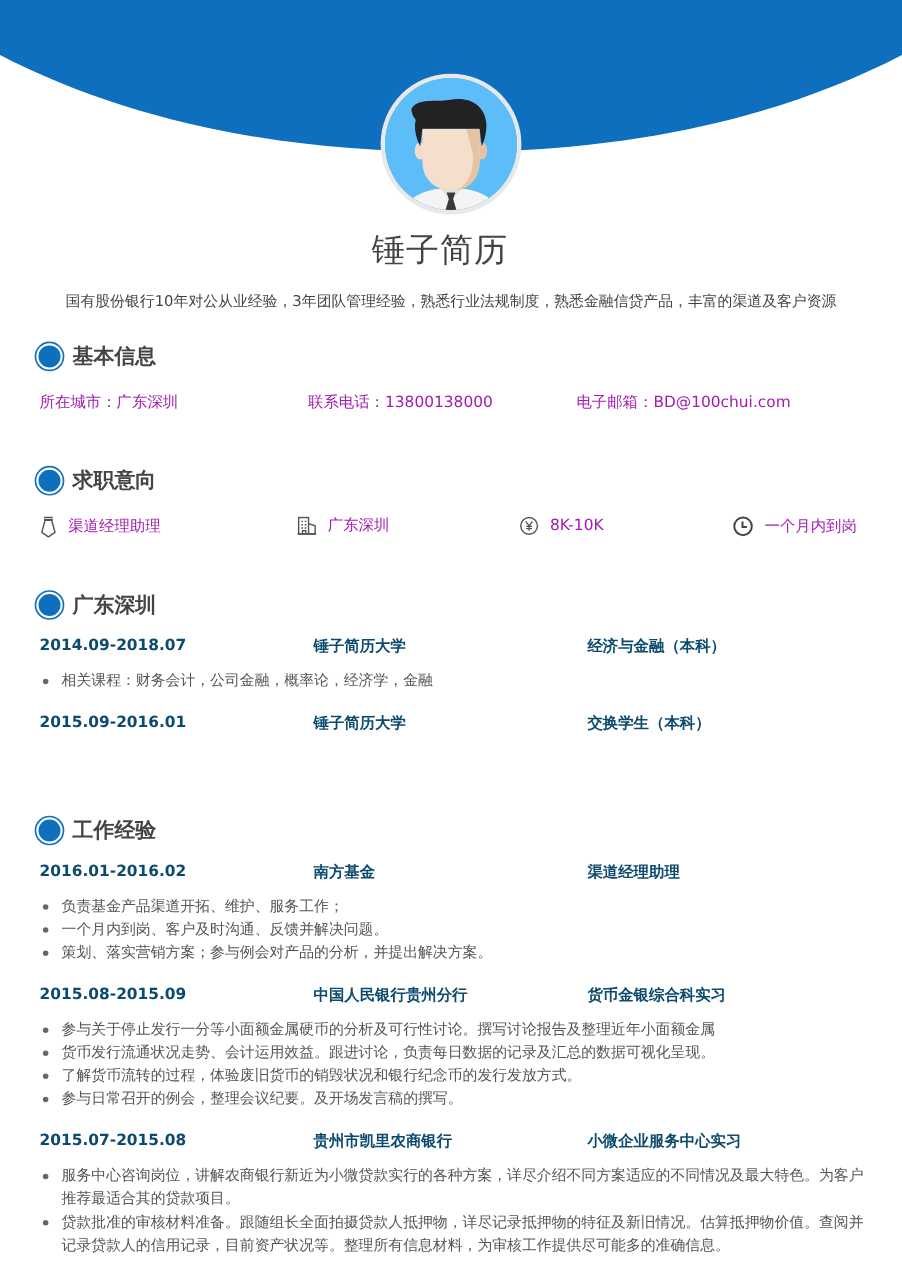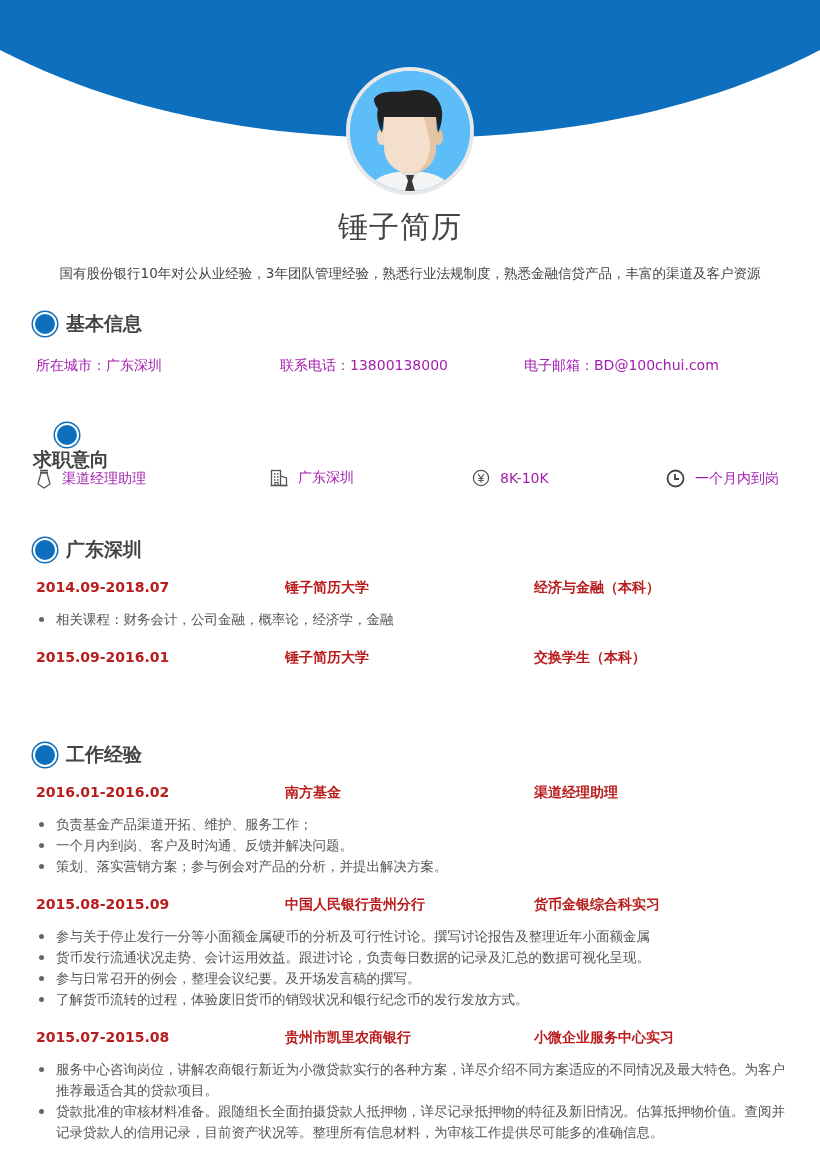--- a/index.html
+++ b/index.html
@@ -33,21 +33,21 @@
     border: 2px solid #ffffff; box-shadow: 0 0 0 1.5px #0d6fbd; margin-right: 9px; flex: 0 0 auto;
   }
   .section-title { font-size: 19px; font-weight: bold; color: #444444; }
 
   .row { position: absolute; left: 36px; width: 760px; font-size: 14px; color: #a21caf; }
   .col { position: absolute; top: 0; white-space: nowrap; }
 
   .intent-item { position: absolute; top: 0; display: flex; align-items: center; white-space: nowrap; font-size: 14px; }
   .intent-item svg { margin-right: 10px; flex: 0 0 auto; }
 
-  .entry-head { position: absolute; left: 36px; width: 760px; font-size: 14px; font-weight: bold; color: #b91c1c; }
+  .entry-head { position: absolute; left: 36px; width: 760px; font-size: 14px; font-weight: bold; color: #0c4a6e; }
   .entry-head .col { font-weight: bold; }
 
   .bullets { position: absolute; left: 36px; width: 752px; list-style: none; font-size: 13.5px; color: #555555; line-height: 21px; }
   .bullets li { position: relative; padding-left: 20px; }
   .bullets li::before {
     content: ""; position: absolute; left: 3px; top: 8px; width: 5px; height: 5px; border-radius: 50%; background: #666666;
   }
 </style>
 </head>
 <body>
@@ -87,21 +87,21 @@
 <div class="section-head" style="top:310px;">
   <span class="section-dot"></span>
   <span class="section-title">基本信息</span>
 </div>
 <div class="row" style="top:357px; height:20px;">
   <span class="col" style="left:0;">所在城市：广东深圳</span>
   <span class="col" style="left:244px;">联系电话：13800138000</span>
   <span class="col" style="left:488px;">电子邮箱：BD@100chui.com</span>
 </div>
 
-<div class="section-head" style="top:423px;flex-direction:column;">
+<div class="section-head" style="top:423px;">
   <span class="section-dot"></span>
   <span class="section-title">求职意向</span>
 </div>
 <div class="row" style="top:469px; height:22px;">
   <div class="intent-item" style="left:0;">
     <svg width="16" height="20" viewBox="0 0 16 20">
       <path d="M4,1.5 L12,1.5 M4,3.5 L12,3.5" stroke="#555" stroke-width="1.3" fill="none"></path>
       <path d="M5,4 L11,4 L14,15 L8,19 L2,15 Z" stroke="#555" stroke-width="1.3" fill="none" stroke-linejoin="round"></path>
     </svg>
     <span>渠道经理助理</span>
@@ -169,22 +169,22 @@
 </ul>
 
 <div class="entry-head" style="top:896px; height:20px;">
   <span class="col" style="left:0;">2015.08-2015.09</span>
   <span class="col" style="left:249px;">中国人民银行贵州分行</span>
   <span class="col" style="left:498px;">货币金银综合科实习</span>
 </div>
 <ul class="bullets" style="top:926px;">
   <li>参与关于停止发行一分等小面额金属硬币的分析及可行性讨论。撰写讨论报告及整理近年小面额金属</li>
   <li>货币发行流通状况走势、会计运用效益。跟进讨论，负责每日数据的记录及汇总的数据可视化呈现。</li>
+  <li>了解货币流转的过程，体验废旧货币的销毁状况和银行纪念币的发行发放方式。</li>
   <li>参与日常召开的例会，整理会议纪要。及开场发言稿的撰写。</li>
-  <li>了解货币流转的过程，体验废旧货币的销毁状况和银行纪念币的发行发放方式。</li>
 </ul>
 
 <div class="entry-head" style="top:1029px; height:20px;">
   <span class="col" style="left:0;">2015.07-2015.08</span>
   <span class="col" style="left:249px;">贵州市凯里农商银行</span>
   <span class="col" style="left:498px;">小微企业服务中心实习</span>
 </div>
 <ul class="bullets" style="top:1059px;">
   <li>服务中心咨询岗位，讲解农商银行新近为小微贷款实行的各种方案，详尽介绍不同方案适应的不同情况及最大特色。为客户推荐最适合其的贷款项目。</li>
   <li>贷款批准的审核材料准备。跟随组长全面拍摄贷款人抵押物，详尽记录抵押物的特征及新旧情况。估算抵押物价值。查阅并记录贷款人的信用记录，目前资产状况等。整理所有信息材料，为审核工作提供尽可能多的准确信息。</li>

